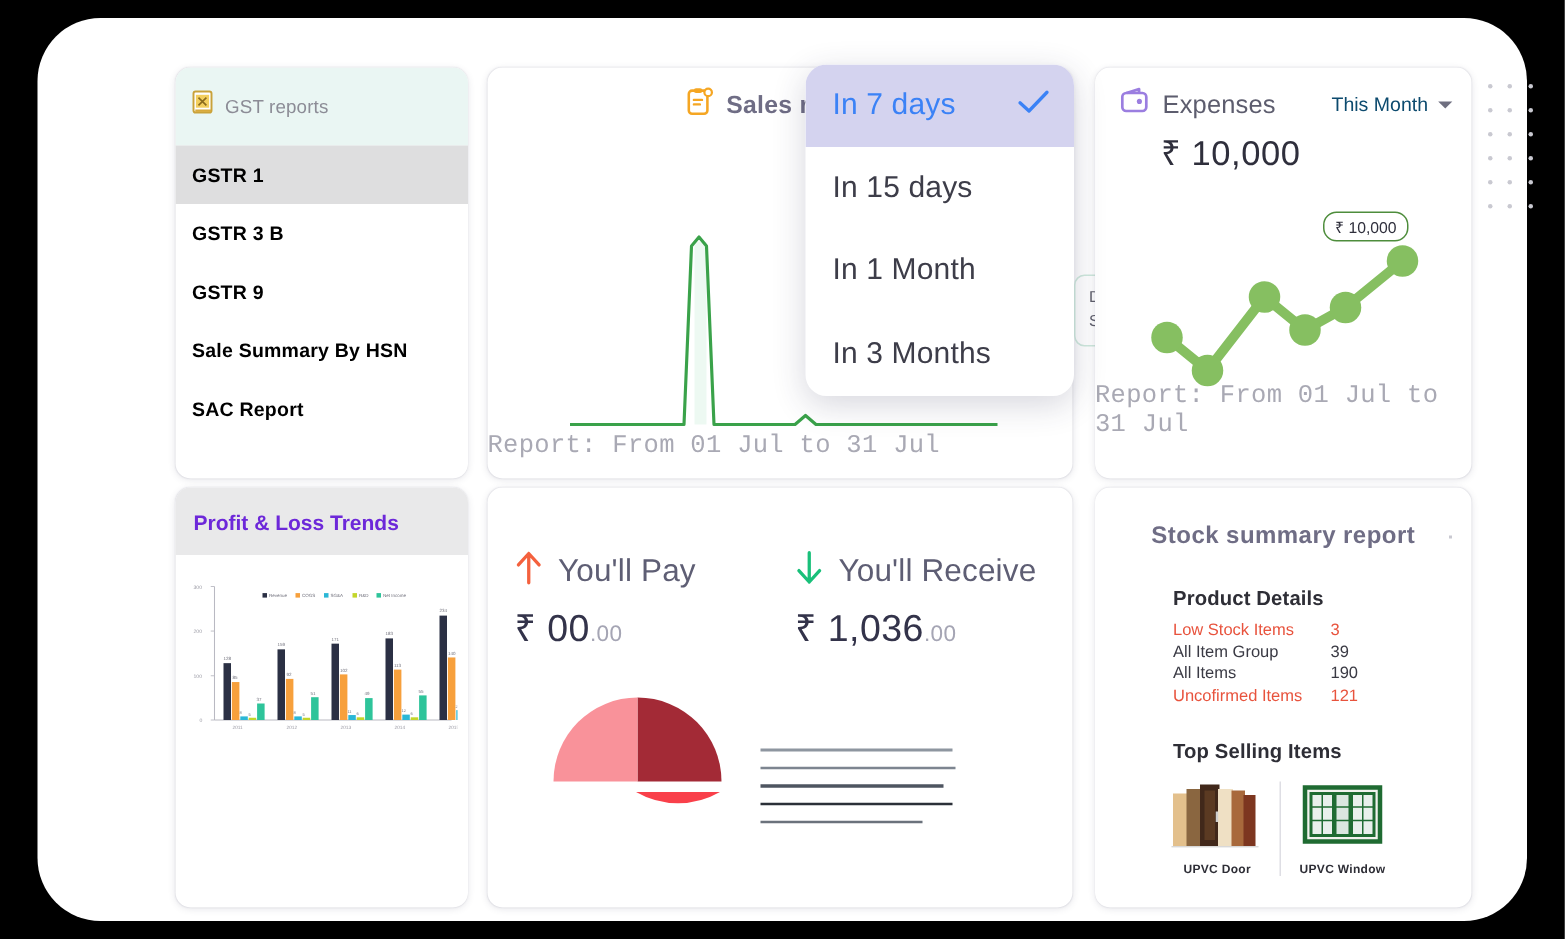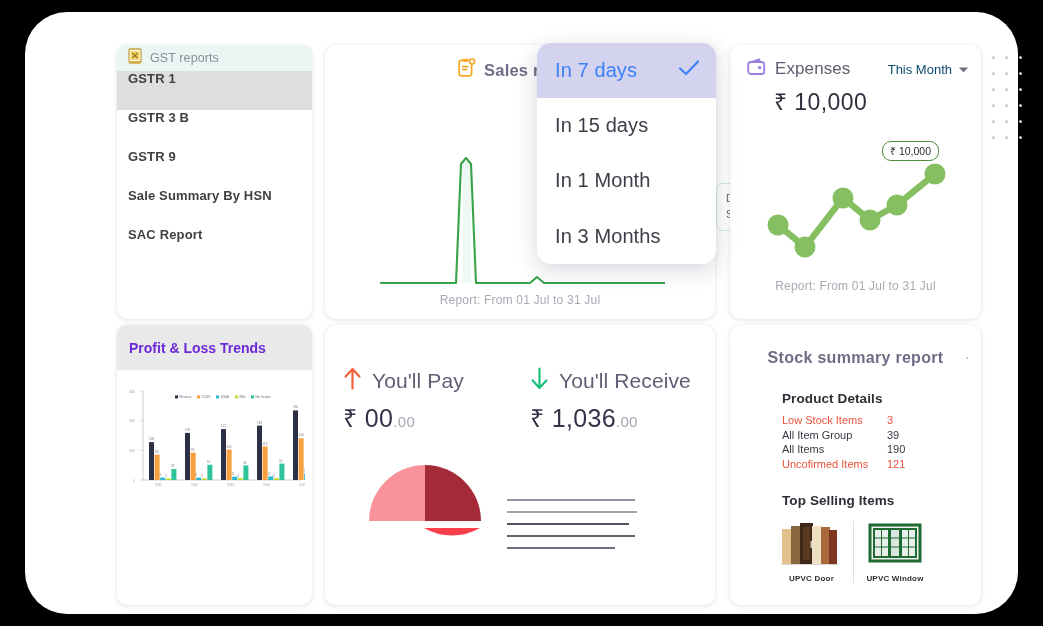--- a/index.html
+++ b/index.html
@@ -37,28 +37,28 @@
   .card {
     position: absolute;
     background: #ffffff;
     border-radius: 10px;
     box-shadow: 0 1px 5px rgba(60,60,90,.13), 0 0 1px rgba(60,60,90,.12);
   }
 
   
   #gst-card { left: 92px; top: 33px; width: 195px; height: 274px; overflow: hidden; }
   #gst-header {
-    height: 26px; background: #eaf6f3;
+    height: 52px; background: #eaf6f3;
     display: flex; align-items: center; gap: 7px; padding: 0 0 0 11px;
   }
   #gst-header .lbl { font-size: 12.5px; color: #8c8c96; letter-spacing: .1px; }
   .gst-item {
-    height: 39px; display: flex; align-items: flex-start;
+    height: 39px; display: flex; align-items: center;
     padding-left: 11px;
-    font-size: 13px; font-weight: bold; color: #404040;
+    font-size: 13px; font-weight: bold; color: #000000;
     letter-spacing: .15px;
   }
   .gst-item.active { background: #dededf; }
 
   #pl-card {
     left: 92px; top: 313px; width: 195px; height: 280px; overflow: hidden;
   }
   #pl-header {
     height: 45px; background: #e9e9ea;
     display: flex; align-items: center; padding-left: 12px;
@@ -68,22 +68,22 @@
 
   
   #sales-card { left: 300px; top: 33px; width: 390px; height: 274px; }
   #sales-title {
     position: absolute; left: 0; top: 13px; width: 100%;
     display: flex; align-items: center; justify-content: center; gap: 8px;
   }
   #sales-title .lbl { font-size: 16.5px; font-weight: bold; color: #6f6d85; letter-spacing: .2px; }
   #sales-svg { position: absolute; left: 0; top: 55px; }
   .report-range {
-    position: absolute; width: 100%; text-align: center;
-    font-size: 12px; color: #a9a9b4; letter-spacing: .2px;
+    position: absolute; width: 100%; text-align: left;
+    font-size: 17px; color: #a9a9b4; letter-spacing: .2px; font-family: Liberation Mono, monospace;
   }
   #sales-range { left: 0; bottom: 12px; }
 
   #sales-tooltip {
     position: absolute; left: 391px; top: 138px;
     background: #ffffff; border: 1px solid #cfe9dd; border-radius: 7px;
     padding: 6px 9px 7px 9px;
     font-size: 10.5px; color: #5f5f6b; line-height: 1.55;
     white-space: nowrap;
   }

